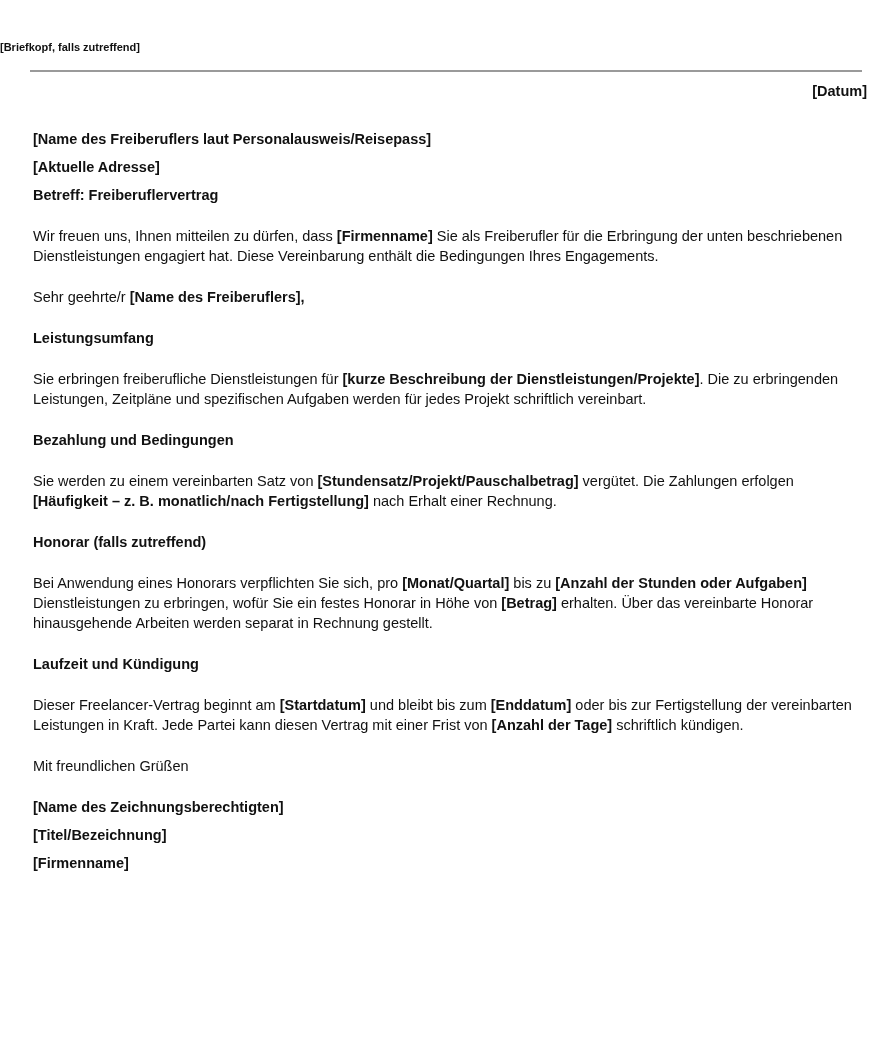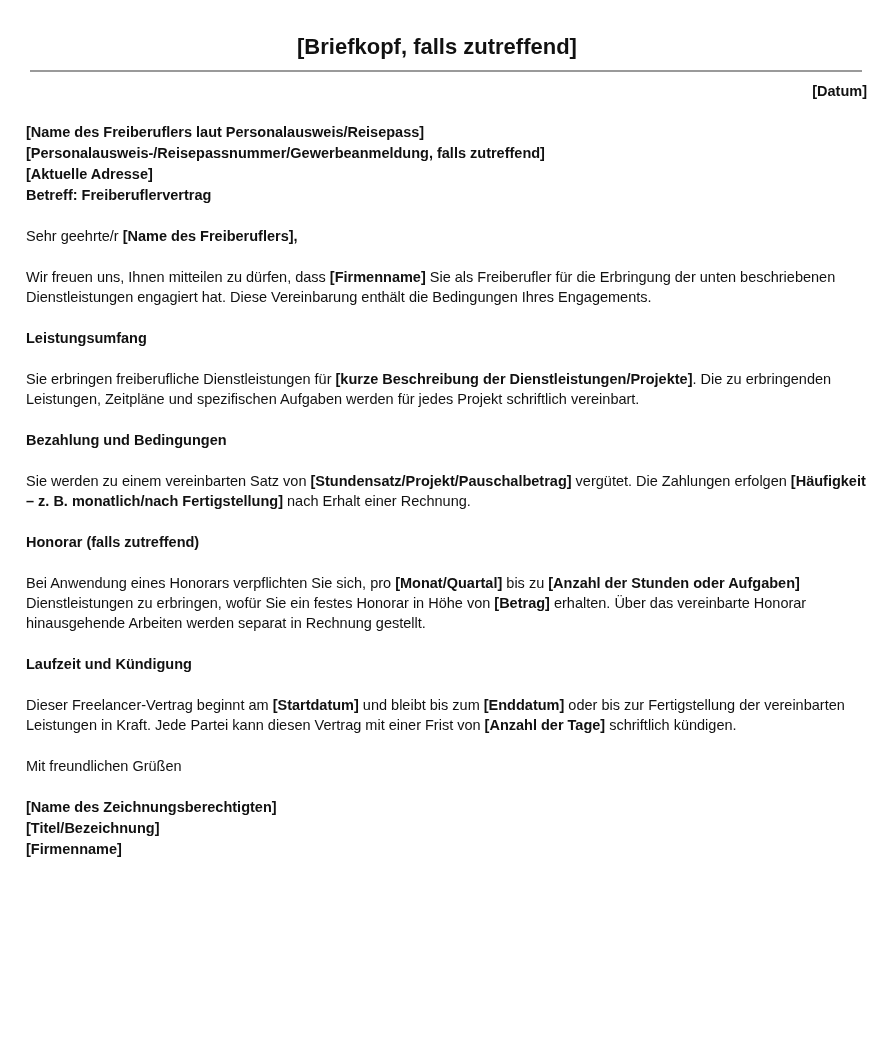--- a/index.html
+++ b/index.html
@@ -15,23 +15,22 @@
       font-family: "Liberation Sans", sans-serif;
       color: #111111;
       font-size: 14.5px;
       line-height: 20px;
     }
     .letterhead {
       position: absolute;
       top: 36px;
       left: 0;
       width: 874px;
-      text-align: center;
       font-weight: bold;
-      font-size: 22px;
+      font-size: 11px;
       line-height: 22px;
     }
     .divider {
       position: absolute;
       top: 70px;
       left: 30px;
       width: 832px;
       height: 2px;
       background: #9a9a9a;
     }
@@ -41,46 +40,45 @@
       right: 7px;
       font-weight: bold;
     }
     .content {
       position: absolute;
       top: 121px;
       left: 25px;
       width: 845px;
     }
     .content p {
-      margin: 1px;
+      margin: 8px;
     }
     .block { margin-bottom: 21px !important; }
     .b { font-weight: bold; }
     .recipient p, .signature p { font-weight: bold; }
     .heading { font-weight: bold; margin-bottom: 21px !important; }
   </style>
 </head>
 <body>
 
 <div class="letterhead">[Briefkopf, falls zutreffend]</div>
 <div class="divider"></div>
 <div class="date">[Datum]</div>
 
 <div class="content">
 
   <div class="recipient block">
     <p>[Name des Freiberuflers laut Personalausweis/Reisepass]</p>
-    <p>[Personalausweis-/Reisepassnummer/Gewerbeanmeldung, falls zutreffend]</p>
     <p>[Aktuelle Adresse]</p>
     <p>Betreff: Freiberuflervertrag</p>
   </div>
 
+  <p class="block"><span>Wir freuen uns, Ihnen mitteilen zu dürfen, dass </span><span class="b">[Firmenname]</span><span> Sie als Freiberufler für die Erbringung der unten beschriebenen Dienstleistungen engagiert hat. Diese Vereinbarung enthält die Bedingungen Ihres Engagements.</span></p>
+
   <p class="block"><span>Sehr geehrte/r </span><span class="b">[Name des Freiberuflers],</span></p>
-
-  <p class="block"><span>Wir freuen uns, Ihnen mitteilen zu dürfen, dass </span><span class="b">[Firmenname]</span><span> Sie als Freiberufler für die Erbringung der unten beschriebenen Dienstleistungen engagiert hat. Diese Vereinbarung enthält die Bedingungen Ihres Engagements.</span></p>
 
   <p class="heading">Leistungsumfang</p>
   <p class="block"><span>Sie erbringen freiberufliche Dienstleistungen für </span><span class="b">[kurze Beschreibung der Dienstleistungen/Projekte]</span><span>. Die zu erbringenden Leistungen, Zeitpläne und spezifischen Aufgaben werden für jedes Projekt schriftlich vereinbart.</span></p>
 
   <p class="heading">Bezahlung und Bedingungen</p>
   <p class="block"><span>Sie werden zu einem vereinbarten Satz von </span><span class="b">[Stundensatz/Projekt/Pauschalbetrag]</span><span> vergütet. Die Zahlungen erfolgen </span><span class="b">[Häufigkeit – z. B. monatlich/nach Fertigstellung]</span><span> nach Erhalt einer Rechnung.</span></p>
 
   <p class="heading">Honorar (falls zutreffend)</p>
   <p class="block"><span>Bei Anwendung eines Honorars verpflichten Sie sich, pro </span><span class="b">[Monat/Quartal]</span><span> bis zu </span><span class="b">[Anzahl der Stunden oder Aufgaben]</span><span> Dienstleistungen zu erbringen, wofür Sie ein festes Honorar in Höhe von </span><span class="b">[Betrag]</span><span> erhalten. Über das vereinbarte Honorar hinausgehende Arbeiten werden separat in Rechnung gestellt.</span></p>
 

